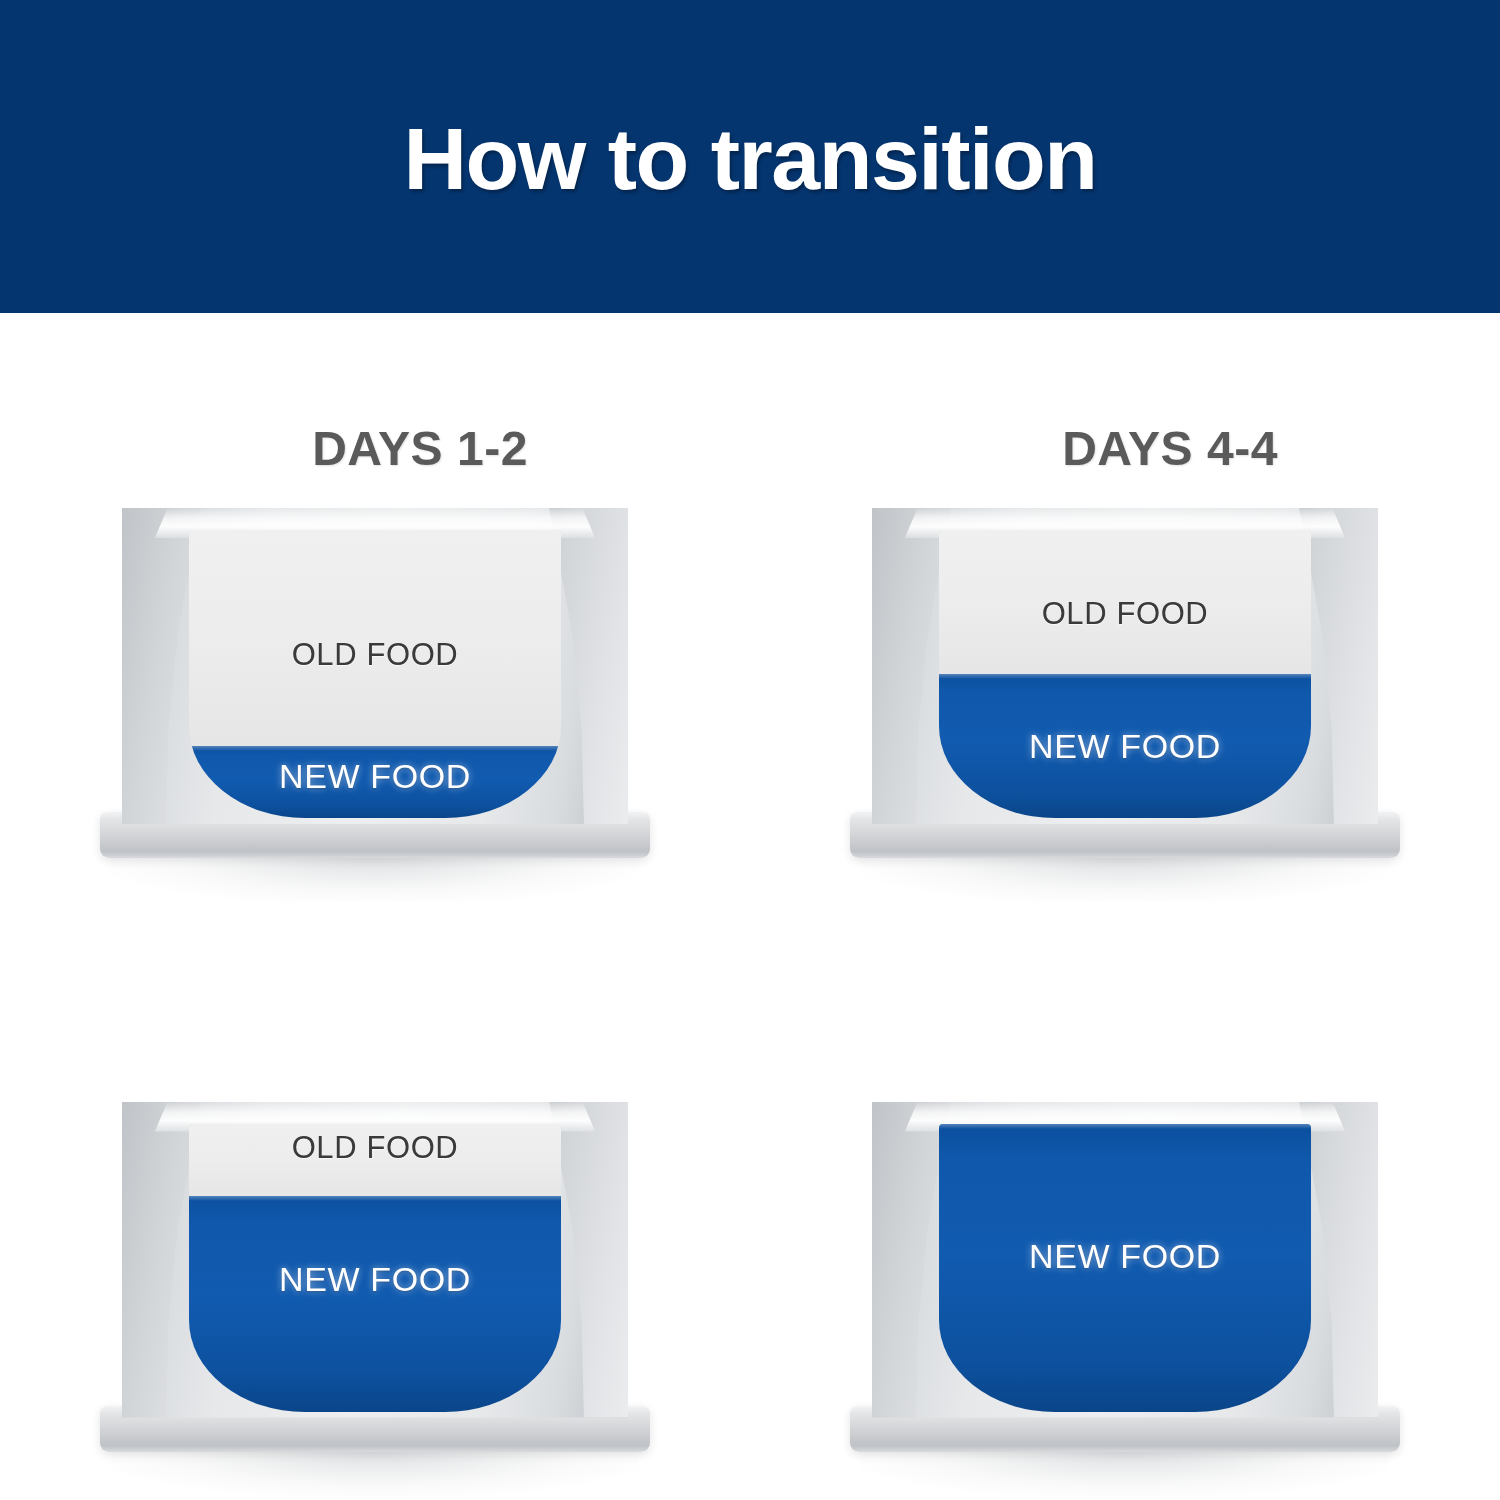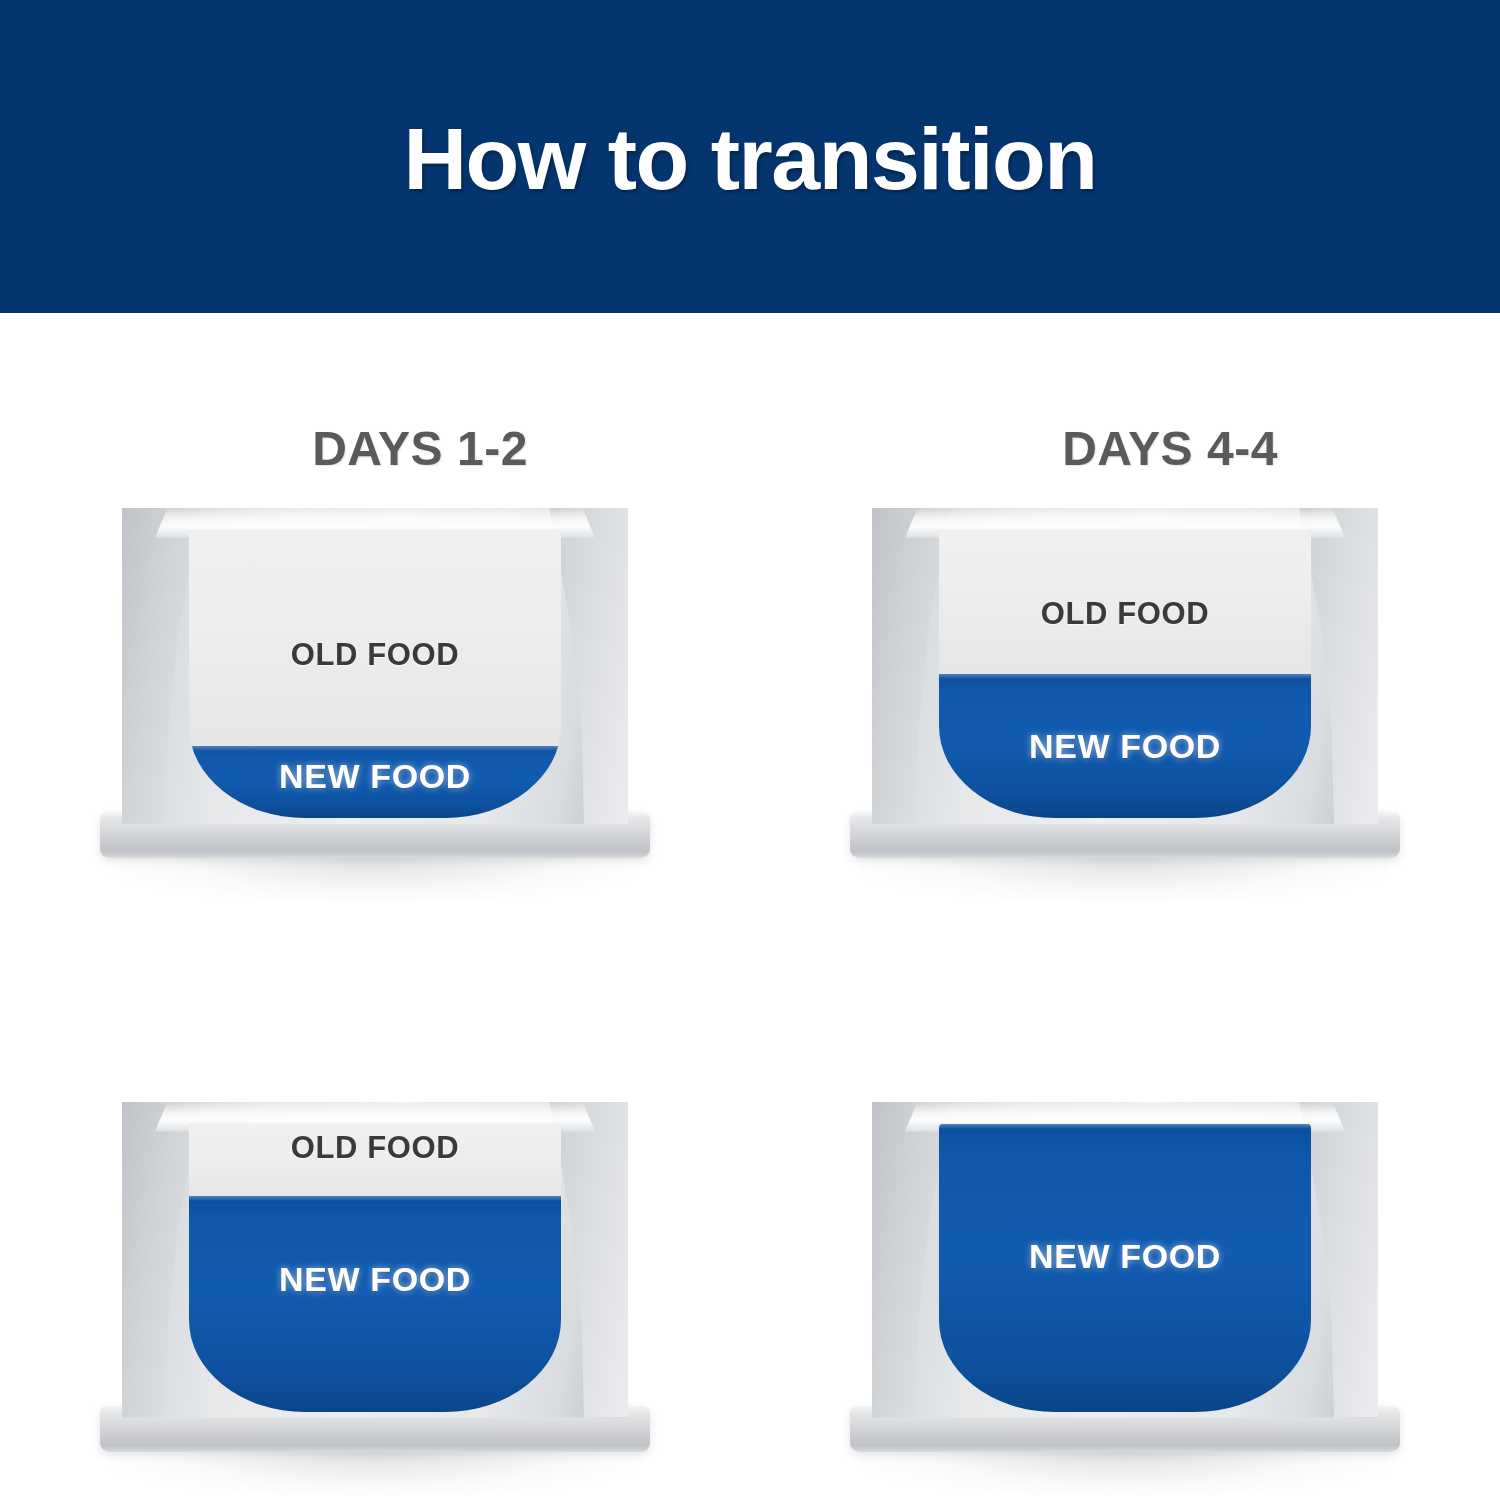--- a/index.html
+++ b/index.html
@@ -135,21 +135,21 @@
   .inner-new::before{
     content:"";
     position:absolute; left:0; right:0; top:0; height:5px;
     background:linear-gradient(180deg, rgba(255,255,255,0.30), rgba(255,255,255,0));
   }
 
   .food-text {
     position:absolute;
     left:0; width:100%;
     text-align:center;
-    font-weight:bold;
+    font-weight:normal;
     letter-spacing:0.6px;
     pointer-events:none;
   }
   .old-text {
     color:#3A3A3A;
     font-size:31px;
     text-shadow:0 1px 1px rgba(255,255,255,0.7);
   }
   .new-text {
     color:#ffffff;

